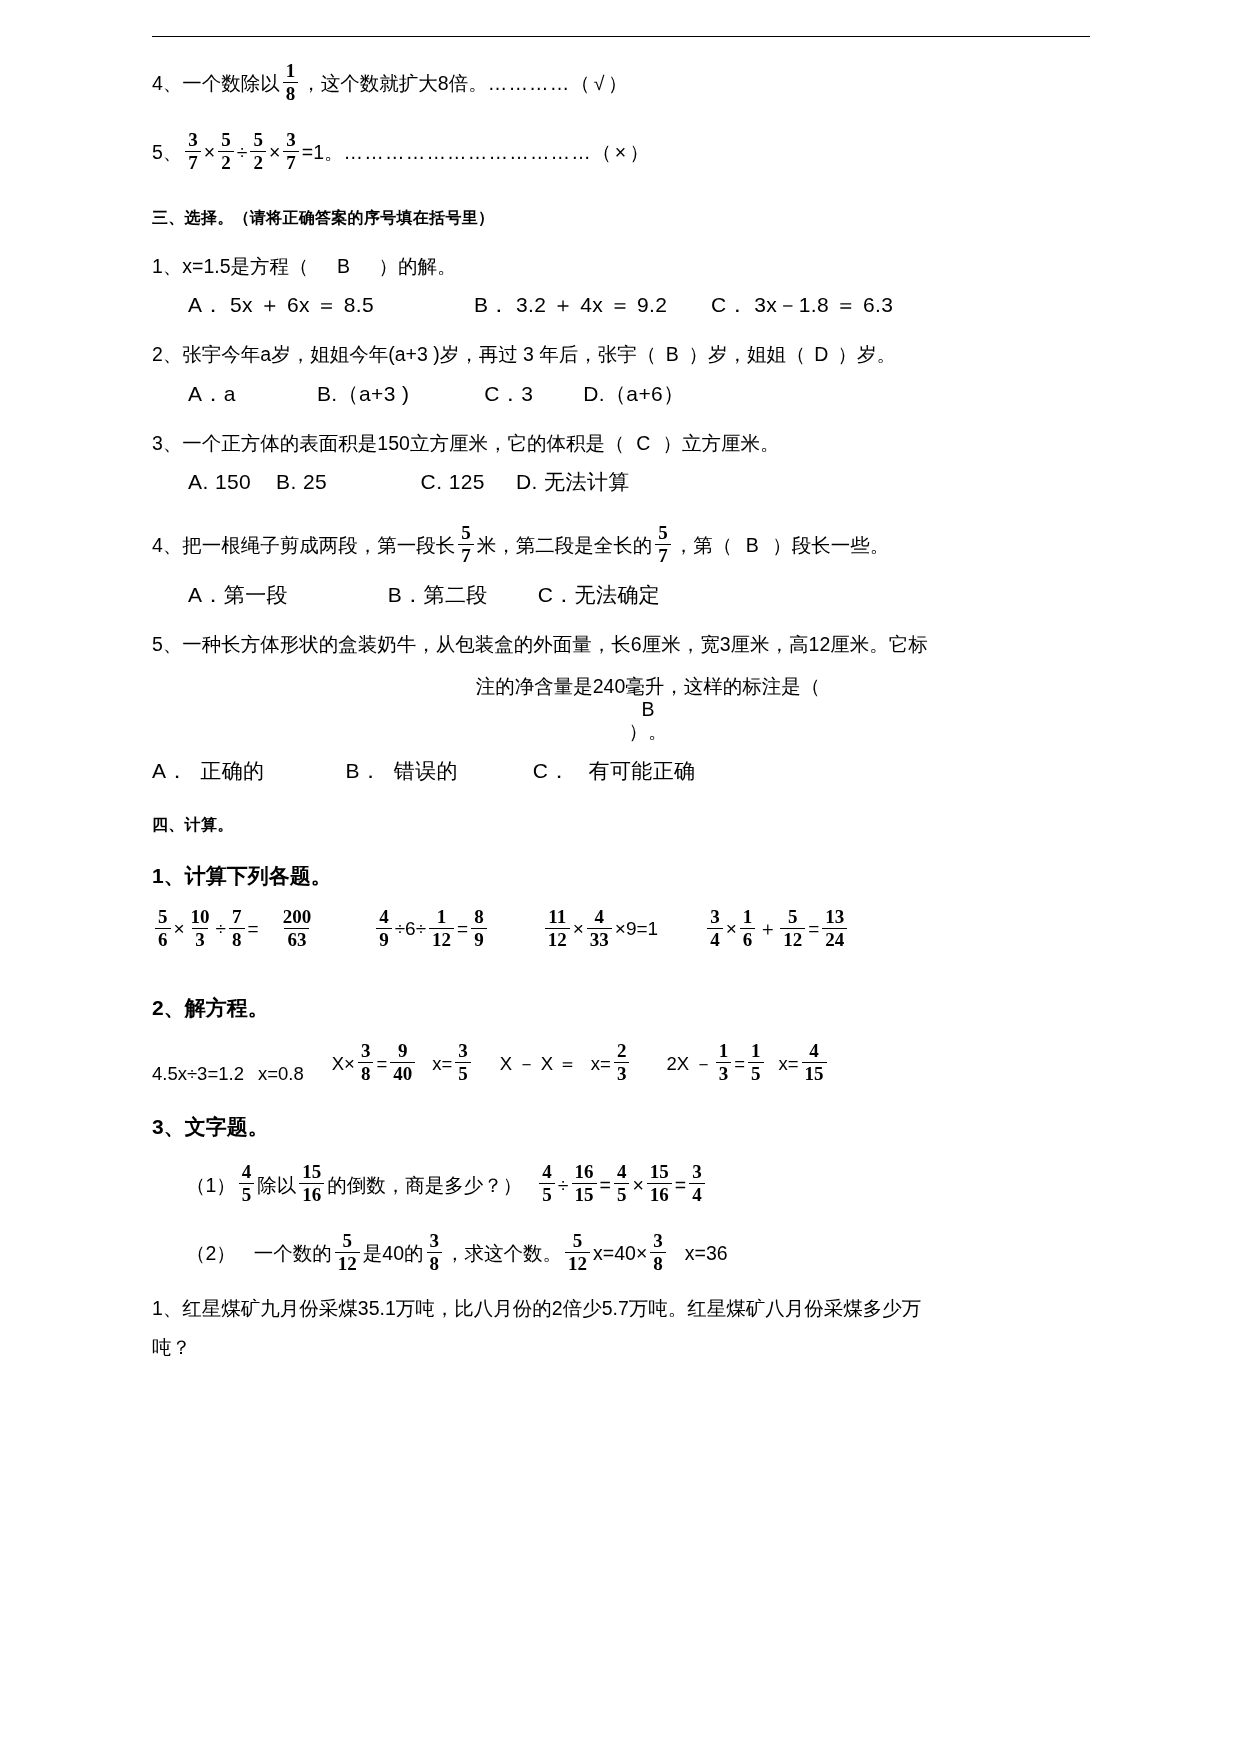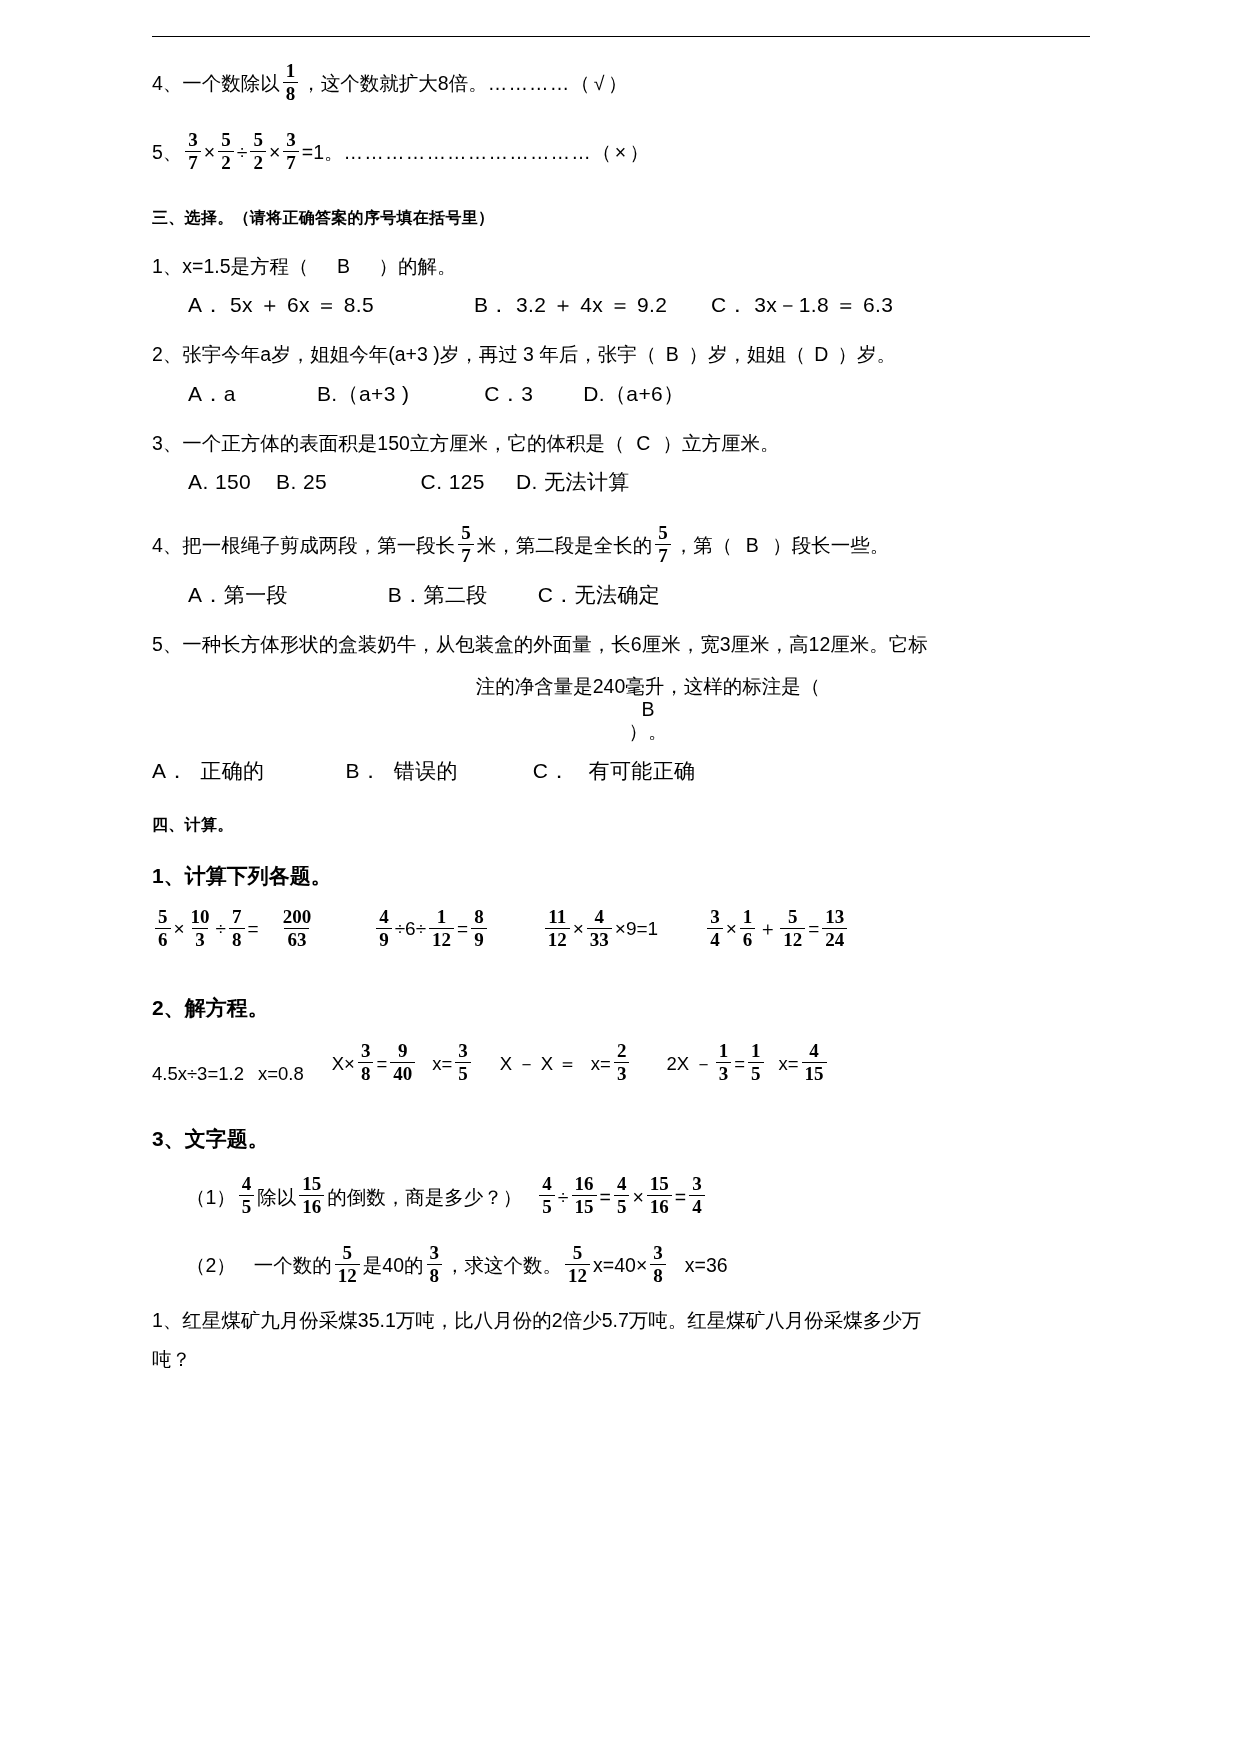--- a/index.html
+++ b/index.html
@@ -370,21 +370,21 @@
         </span>
         <span style="display:inline-block;width:12px;"></span>
         <span>x=</span>
         <span class="frac">
           <span class="num">4</span>
           <span class="den">15</span>
         </span>
       </span>
     </div>
 
-    <div class="sub-head" style="margin-top:40px;">3、文字题。</div>
+    <div class="sub-head" style="margin-top:28px;">3、文字题。</div>
 
     <div class="line indent-1" style="margin-top:22px;">
       <span>（1）</span>
       <span class="frac">
         <span class="num">4</span>
         <span class="den">5</span>
       </span>
       <span>除以</span>
       <span class="frac">
         <span class="num">15</span>

